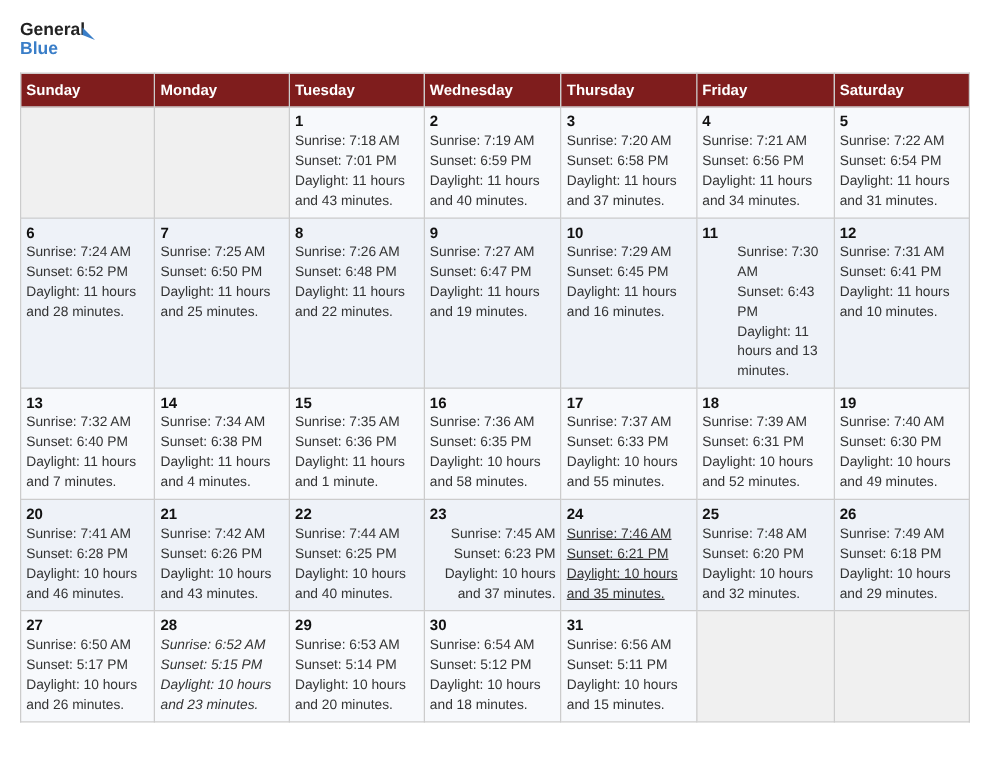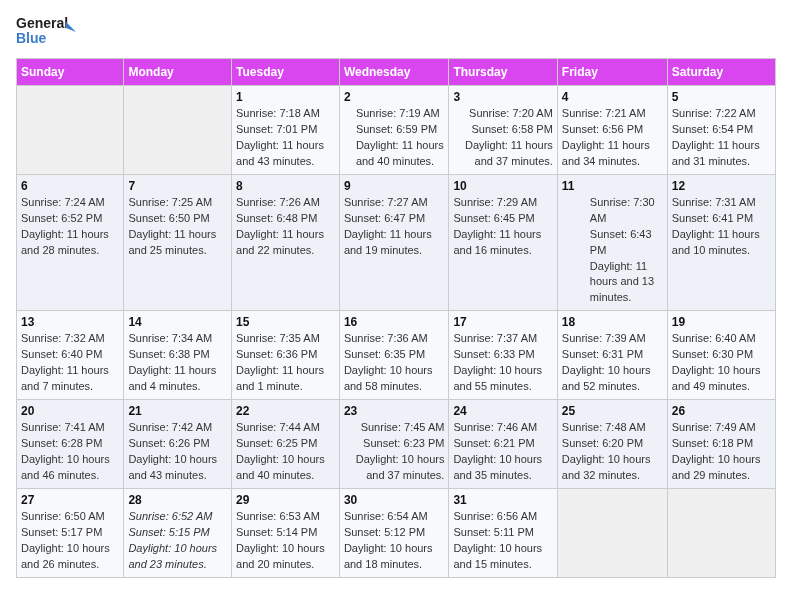--- a/index.html
+++ b/index.html
@@ -37,21 +37,21 @@
     .location {
       font-size: 15px;
       color: #444;
     }
     table {
       width: 100%;
       border-collapse: collapse;
       font-size: 11px;
     }
     thead tr th {
-      background-color: #d946ef;
+      background-color: #7f1d1d;
       color: #fff;
       padding: 6px 4px;
       text-align: left;
       font-size: 12px;
       font-weight: bold;
       border: 1px solid #ccc;
     }
     tbody tr td {
       border: 1px solid #ccc;
       padding: 4px 4px;
@@ -116,27 +116,27 @@
           <td class="empty-cell"></td>
           <td class="empty-cell"></td>
           <td>
             <div class="day-num">1</div>
             <div class="day-info" style="white-space: pre-line;">Sunrise: 7:18 AM
 Sunset: 7:01 PM
 Daylight: 11 hours and 43 minutes.</div>
           </td>
           <td>
             <div class="day-num">2</div>
-            <div class="day-info" style="white-space: pre-line; margin-left: 12px;">Sunrise: 7:19 AM
+            <div class="day-info" style="white-space: pre-line;">Sunrise: 7:19 AM
 Sunset: 6:59 PM
 Daylight: 11 hours and 40 minutes.</div>
           </td>
           <td>
             <div class="day-num">3</div>
-            <div class="day-info" style="white-space: pre-line; text-align: right;">Sunrise: 7:20 AM
+            <div class="day-info" style="white-space: pre-line;">Sunrise: 7:20 AM
 Sunset: 6:58 PM
 Daylight: 11 hours and 37 minutes.</div>
           </td>
           <td>
             <div class="day-num">4</div>
             <div class="day-info" style="white-space: pre-line;">Sunrise: 7:21 AM
 Sunset: 6:56 PM
 Daylight: 11 hours and 34 minutes.</div>
           </td>
           <td>
@@ -222,21 +222,21 @@
 Daylight: 10 hours and 55 minutes.</div>
           </td>
           <td>
             <div class="day-num">18</div>
             <div class="day-info" style="white-space: pre-line;">Sunrise: 7:39 AM
 Sunset: 6:31 PM
 Daylight: 10 hours and 52 minutes.</div>
           </td>
           <td>
             <div class="day-num">19</div>
-            <div class="day-info" style="white-space: pre-line;">Sunrise: 6:40 AM
+            <div class="day-info" style="white-space: pre-line;">Sunrise: 7:40 AM
 Sunset: 6:30 PM
 Daylight: 10 hours and 49 minutes.</div>
           </td>
         </tr>
         <tr>
           <td>
             <div class="day-num">20</div>
             <div class="day-info" style="white-space: pre-line;">Sunrise: 7:41 AM
 Sunset: 6:28 PM
 Daylight: 10 hours and 46 minutes.</div>
@@ -254,21 +254,21 @@
 Daylight: 10 hours and 40 minutes.</div>
           </td>
           <td>
             <div class="day-num">23</div>
             <div class="day-info" style="white-space: pre-line; text-align: right;">Sunrise: 7:45 AM
 Sunset: 6:23 PM
 Daylight: 10 hours and 37 minutes.</div>
           </td>
           <td>
             <div class="day-num">24</div>
-            <div class="day-info" style="white-space: pre-line;">Sunrise: 7:46 AM
+            <div class="day-info" style="white-space: pre-line; text-decoration: underline;">Sunrise: 7:46 AM
 Sunset: 6:21 PM
 Daylight: 10 hours and 35 minutes.</div>
           </td>
           <td>
             <div class="day-num">25</div>
             <div class="day-info" style="white-space: pre-line;">Sunrise: 7:48 AM
 Sunset: 6:20 PM
 Daylight: 10 hours and 32 minutes.</div>
           </td>
           <td>

